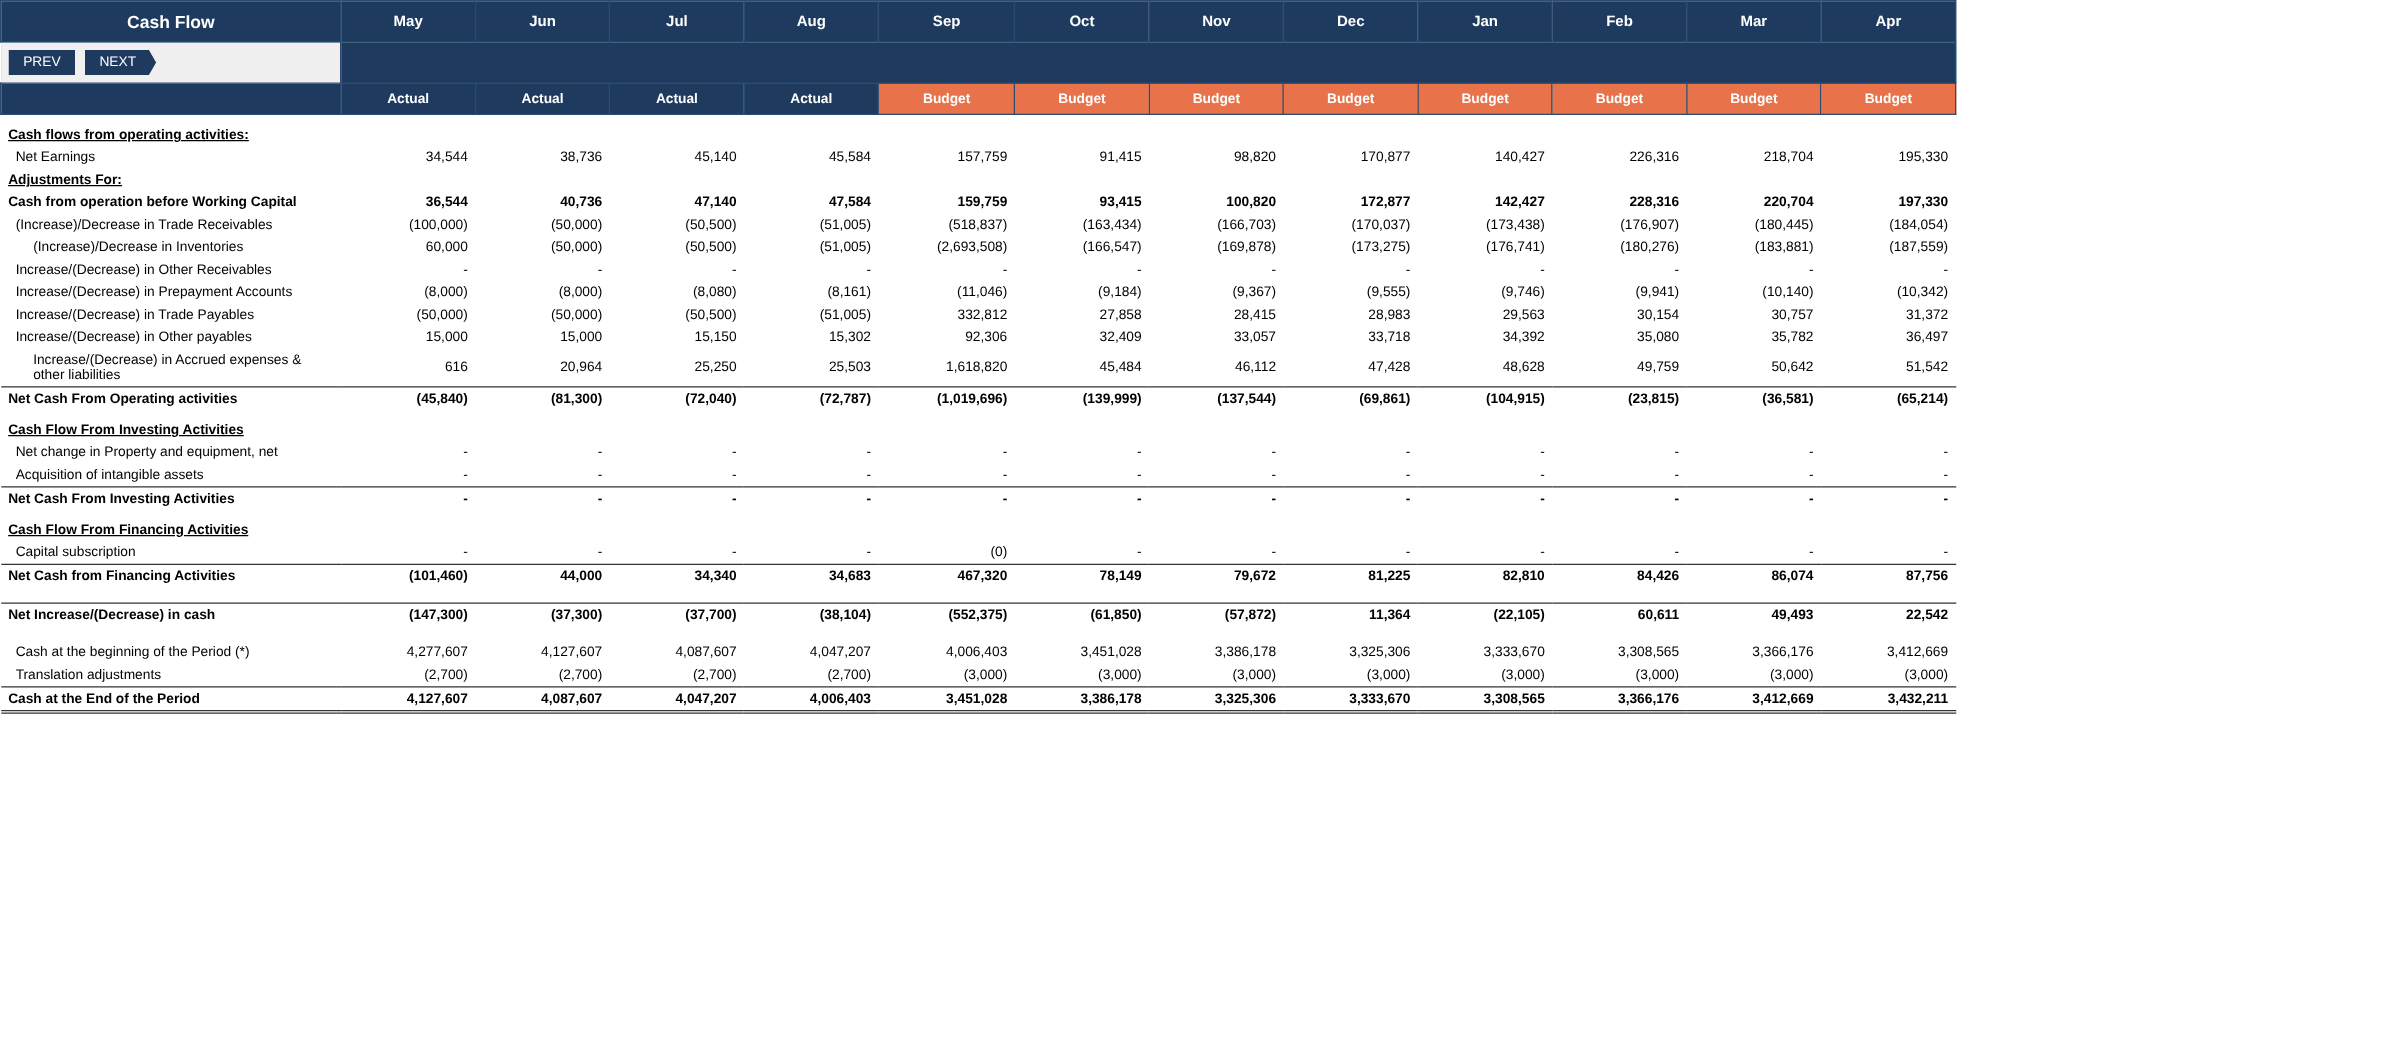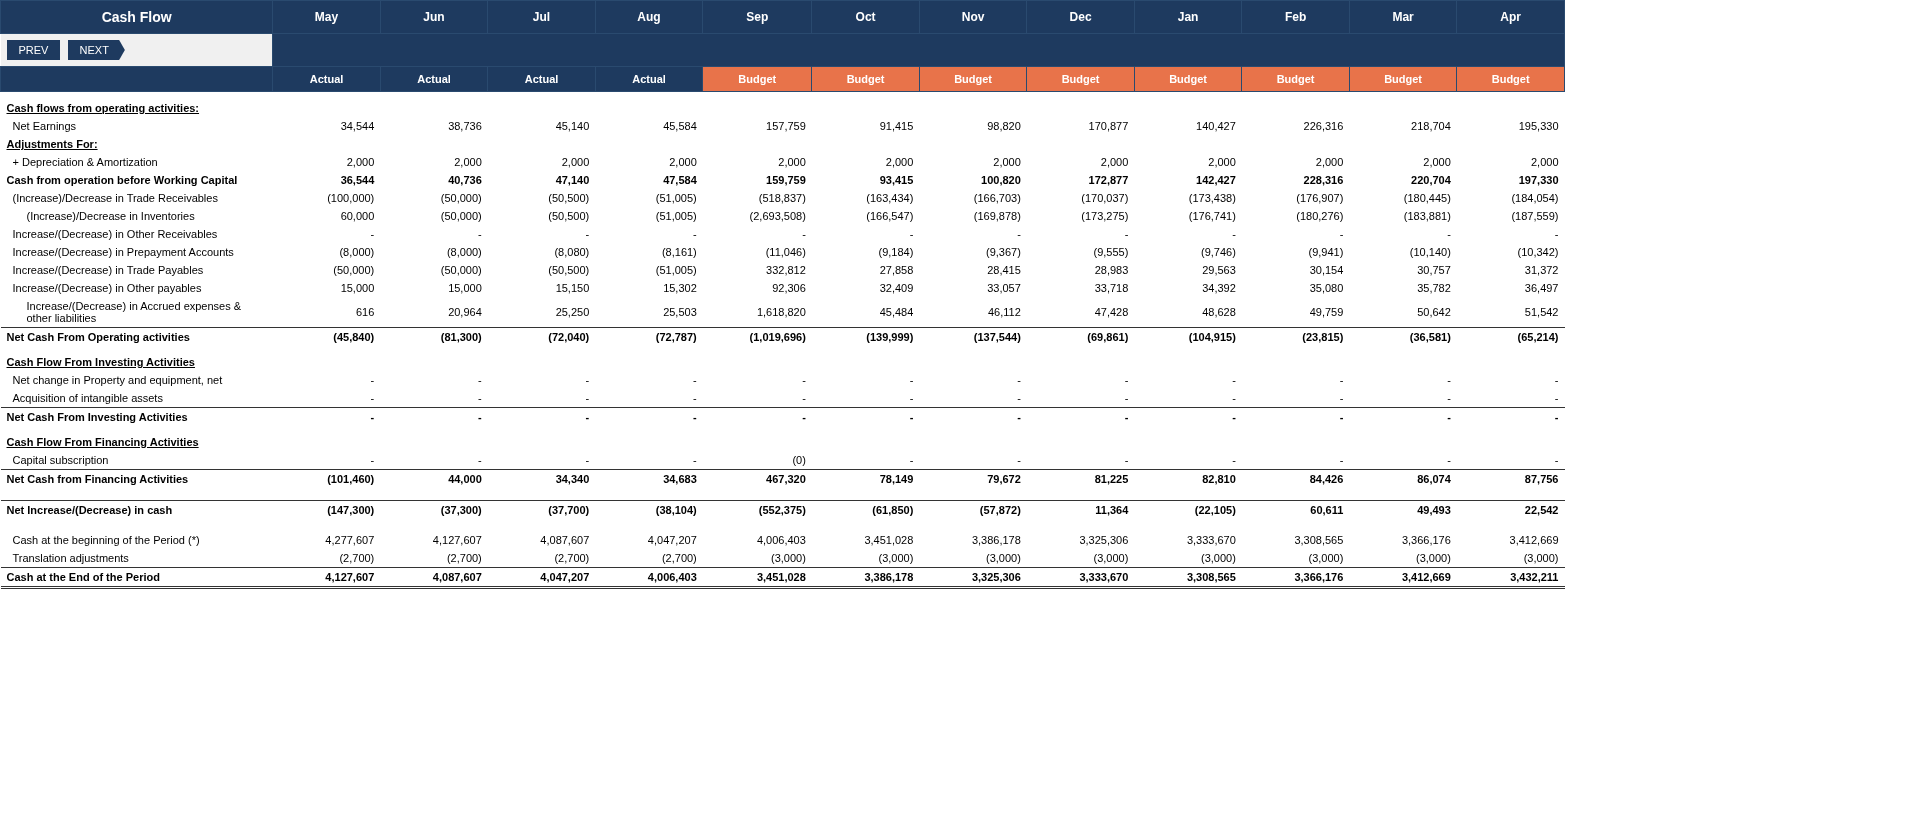--- a/index.html
+++ b/index.html
@@ -150,35 +150,20 @@
           <td class="data-col"></td>
           <td class="data-col"></td>
           <td class="data-col"></td>
           <td class="data-col"></td>
           <td class="data-col"></td>
           <td class="data-col"></td>
           <td class="data-col"></td>
           <td class="data-col"></td>
         </tr>
         <tr>
-          <td class="label-col" style="padding-left: 12px;">+ Depreciation &amp; Amortization</td>
-          <td class="data-col">2,000</td>
-          <td class="data-col">2,000</td>
-          <td class="data-col">2,000</td>
-          <td class="data-col">2,000</td>
-          <td class="data-col">2,000</td>
-          <td class="data-col">2,000</td>
-          <td class="data-col">2,000</td>
-          <td class="data-col">2,000</td>
-          <td class="data-col">2,000</td>
-          <td class="data-col">2,000</td>
-          <td class="data-col">2,000</td>
-          <td class="data-col">2,000</td>
-        </tr>
-        <tr>
           <td class="label-col" style="font-weight: bold;">Cash from operation before Working Capital</td>
           <td class="data-col" style="font-weight: bold;">36,544</td>
           <td class="data-col" style="font-weight: bold;">40,736</td>
           <td class="data-col" style="font-weight: bold;">47,140</td>
           <td class="data-col" style="font-weight: bold;">47,584</td>
           <td class="data-col" style="font-weight: bold;">159,759</td>
           <td class="data-col" style="font-weight: bold;">93,415</td>
           <td class="data-col" style="font-weight: bold;">100,820</td>
           <td class="data-col" style="font-weight: bold;">172,877</td>
           <td class="data-col" style="font-weight: bold;">142,427</td>

